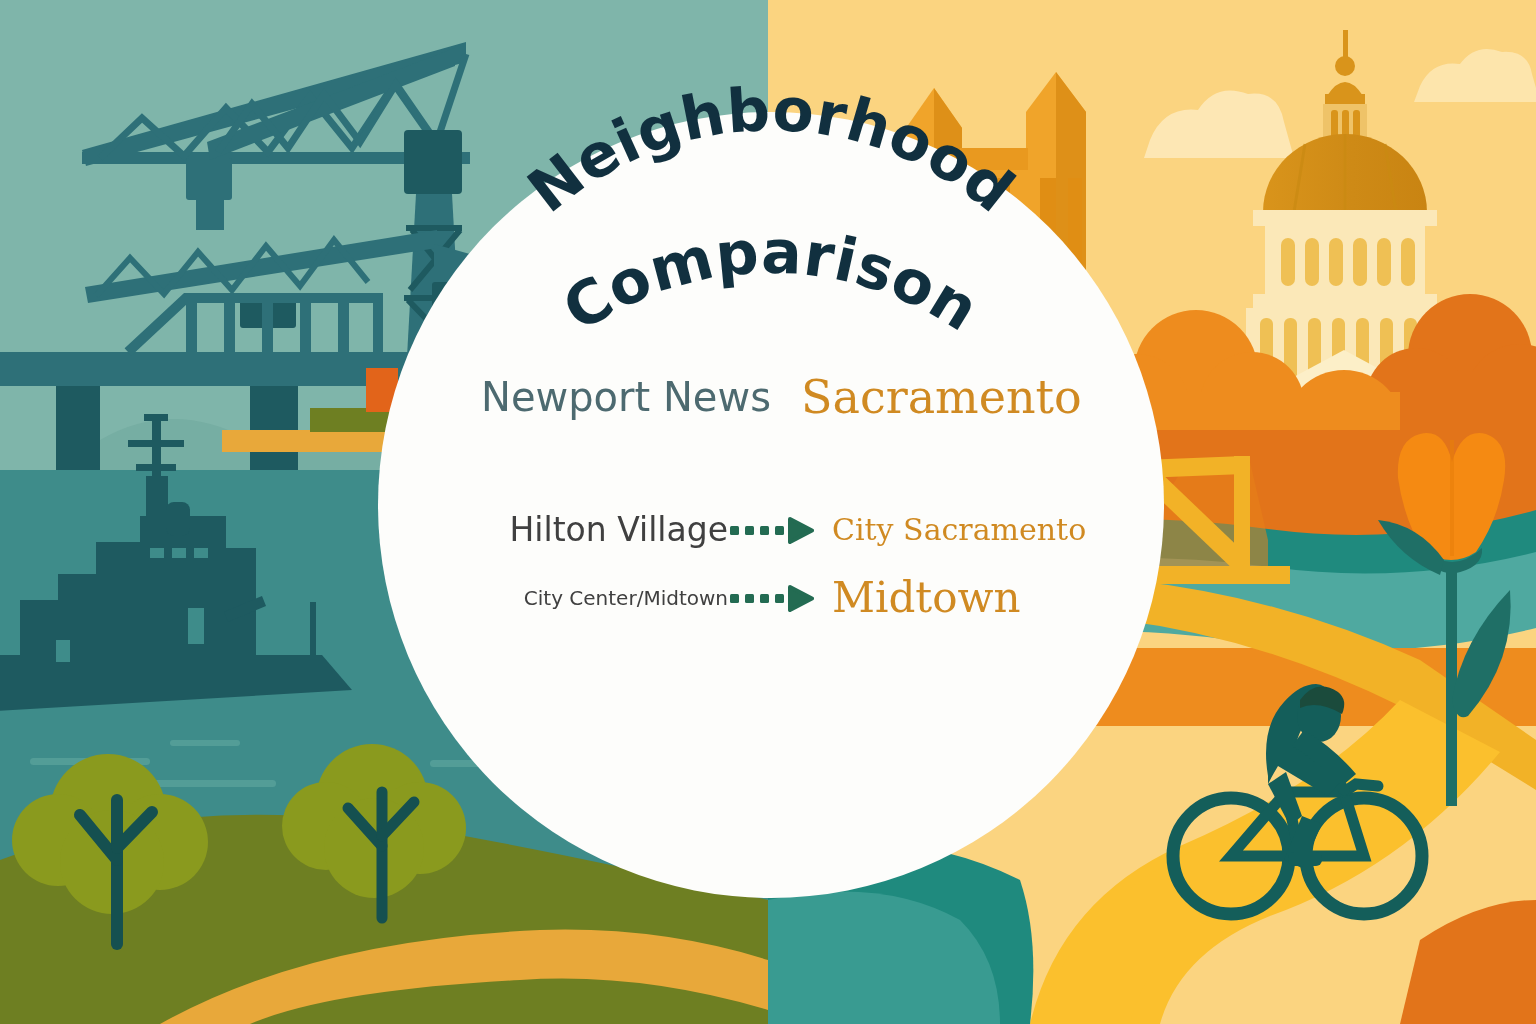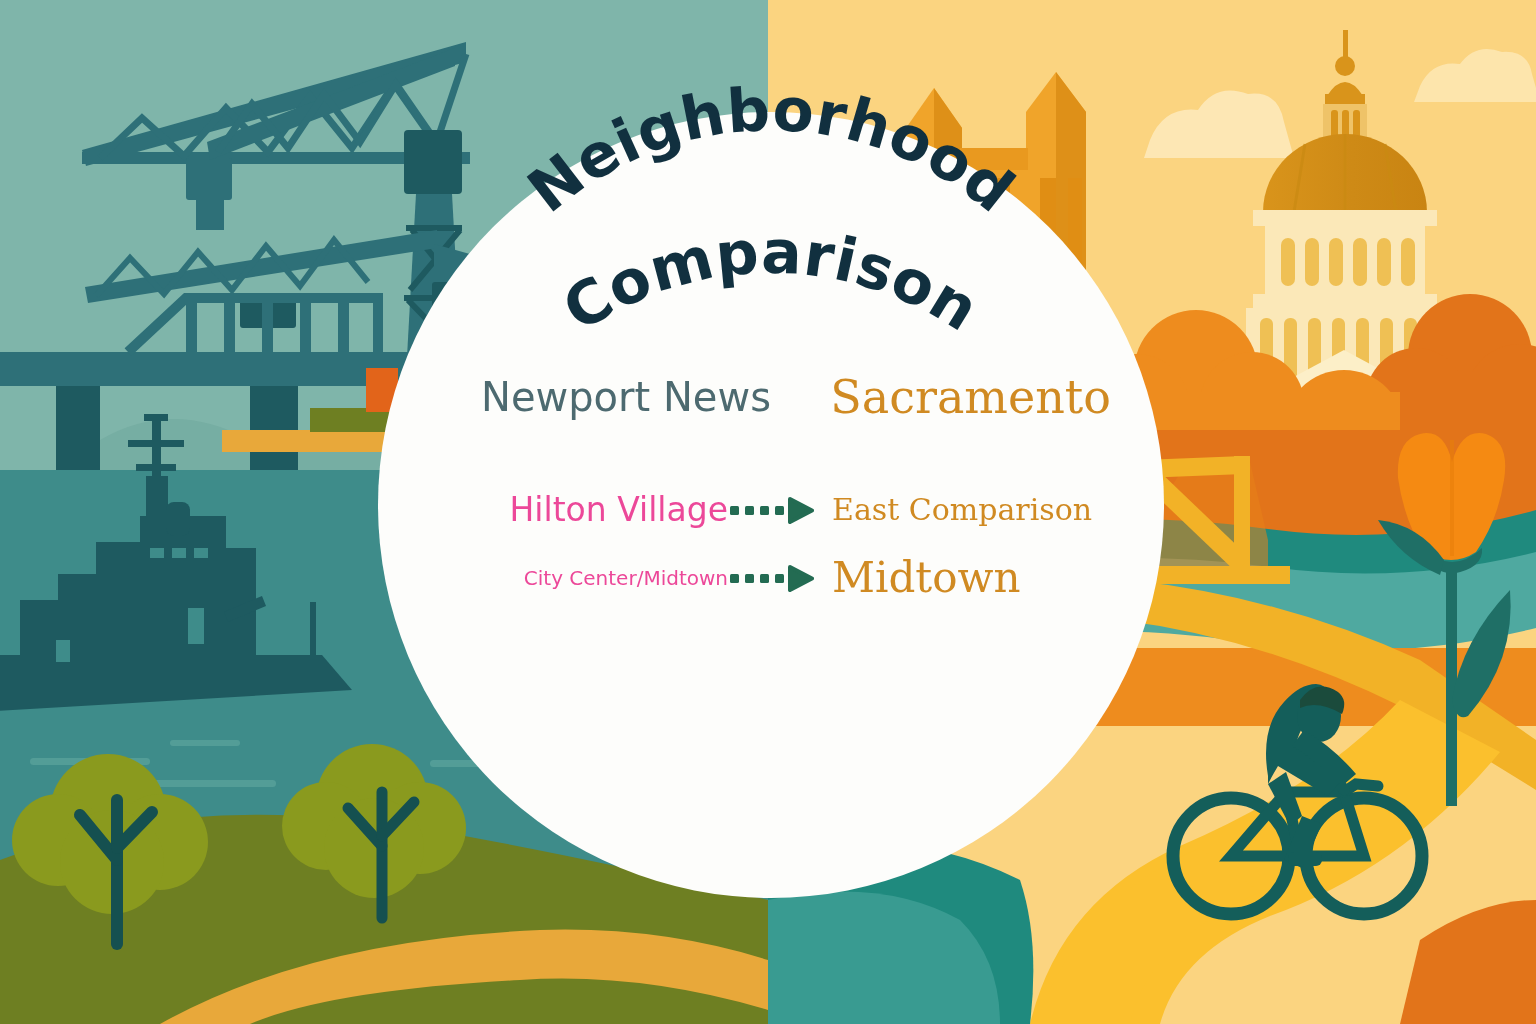--- a/index.html
+++ b/index.html
@@ -48,42 +48,42 @@
     justify-content:flex-start;
     align-items:stretch;
     padding-top:258px;
   }
   .row{
     display:flex;
     align-items:center;
     justify-content:center;
     width:100%;
   }
-  .row-header{margin-bottom:66px;}
+  .row-header{margin-bottom:86px;}
   .row-pair{margin-bottom:24px;}
 
   .left-cell{
     text-align:right;
     padding-right:0px;
-    color:#ec4899;
+    color:#404040;
     font-family:"DejaVu Sans", sans-serif;
     font-weight:400;
     white-space:nowrap;
   }
   .right-cell{
     text-align:left;
     color:#D08A22;
     font-family:"DejaVu Serif", serif;
     font-weight:400;
     white-space:nowrap;
   }
 
   
   .hdr-left{font-size:40px;color:#4D6A70;width:340px;}
-  .hdr-right{font-size:46px;color:#D08A22;width:340px;padding-left:30px;text-align:right;}
+  .hdr-right{font-size:46px;color:#D08A22;width:340px;padding-left:30px;}
 
   
   .arrow{
     width:86px;
     min-width:86px;
     display:flex;
     align-items:center;
     justify-content:center;
   }
   .arrow svg{display:block;}
@@ -469,21 +469,21 @@
         <svg width="86" height="28" viewBox="0 0 86 28">
           <g fill="#236B52">
             <rect x="2" y="10" width="9" height="9" rx="1.5"></rect>
             <rect x="17" y="10" width="9" height="9" rx="1.5"></rect>
             <rect x="32" y="10" width="9" height="9" rx="1.5"></rect>
             <rect x="47" y="10" width="9" height="9" rx="1.5"></rect>
             <path d="M62,3 L84,14.5 L62,26 Z" stroke="#236B52" stroke-width="4" stroke-linejoin="round"></path>
           </g>
         </svg>
       </div>
-      <div class="right-cell">East Comparison</div>
+      <div class="right-cell">City Sacramento</div>
     </div>
 
 
     <div class="row row-pair r3">
       <div class="left-cell">City Center/Midtown</div>
       <div class="arrow">
         <svg width="86" height="28" viewBox="0 0 86 28">
           <g fill="#236B52">
             <rect x="2" y="10" width="9" height="9" rx="1.5"></rect>
             <rect x="17" y="10" width="9" height="9" rx="1.5"></rect>

